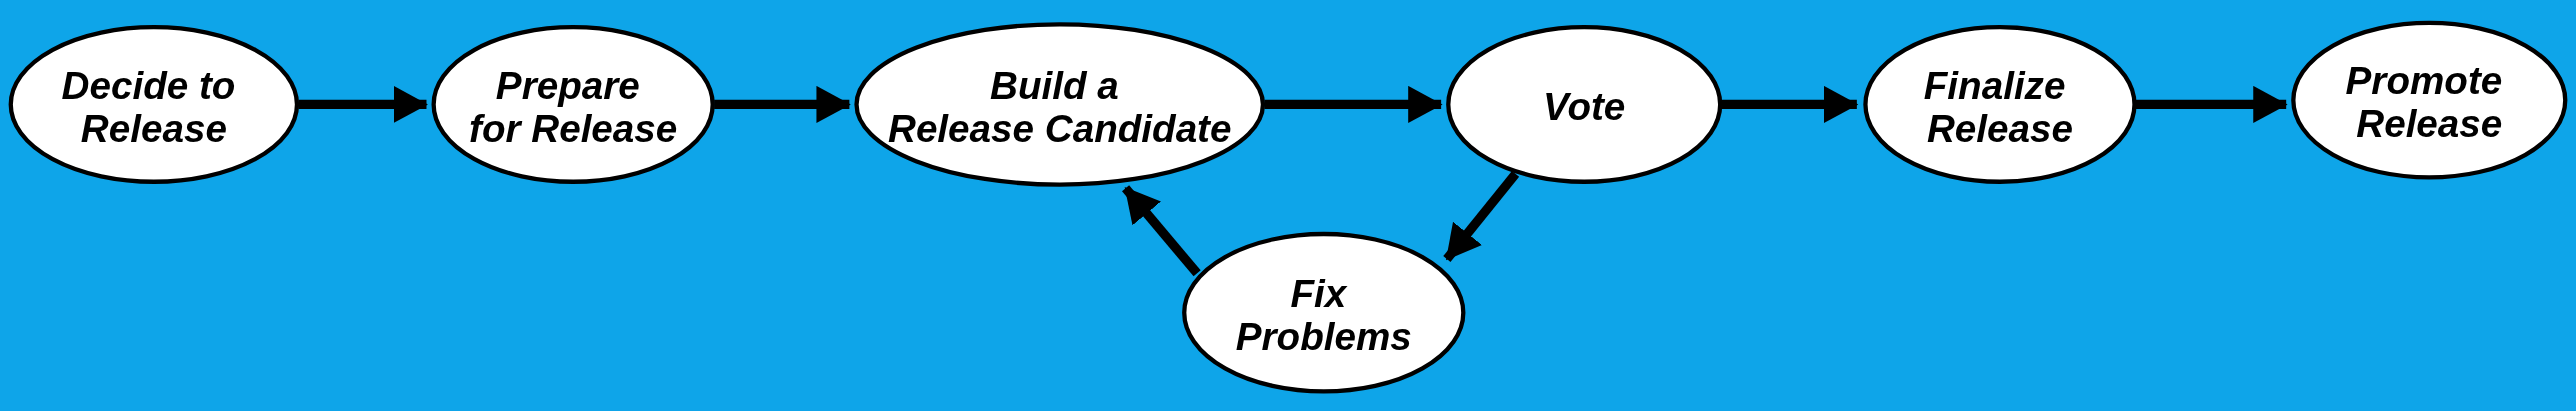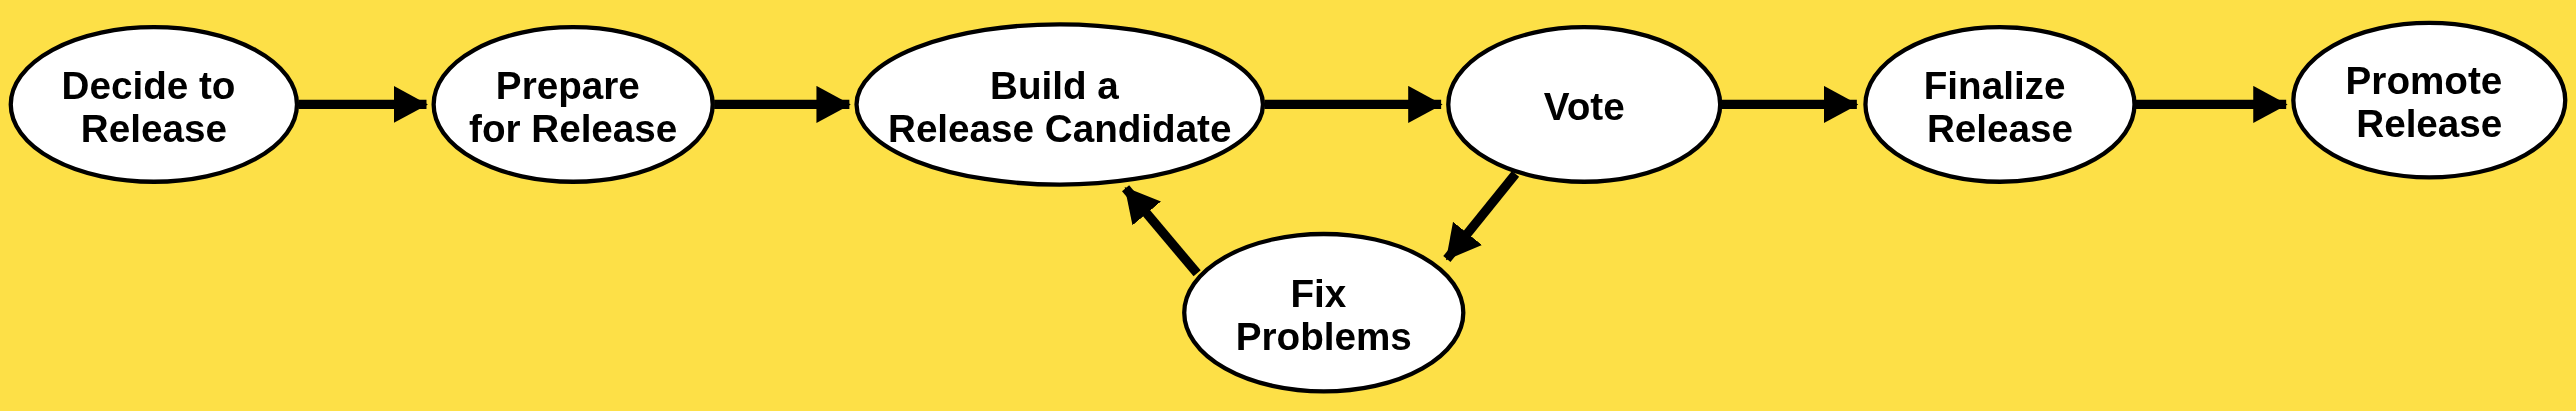--- a/index.html
+++ b/index.html
@@ -2,21 +2,22 @@
 <html style="font-size:11.4px"><head>
 <meta charset="utf-8">
 <style>
   html, body {
     margin: 0;
     padding: 0;
     background: #ffffff;
   }
   .canvas-wrap {
     width: 100%;
-    background: #fde047;
+    background: #0ea5e9;
+    font-style: italic;
   }
   svg.flowchart {
     display: block;
     width: 100%;
     height: auto;
     font-family: "Liberation Sans", sans-serif;
   }
   .node-ellipse {
     stroke: #000000;
     stroke-width: 6;

